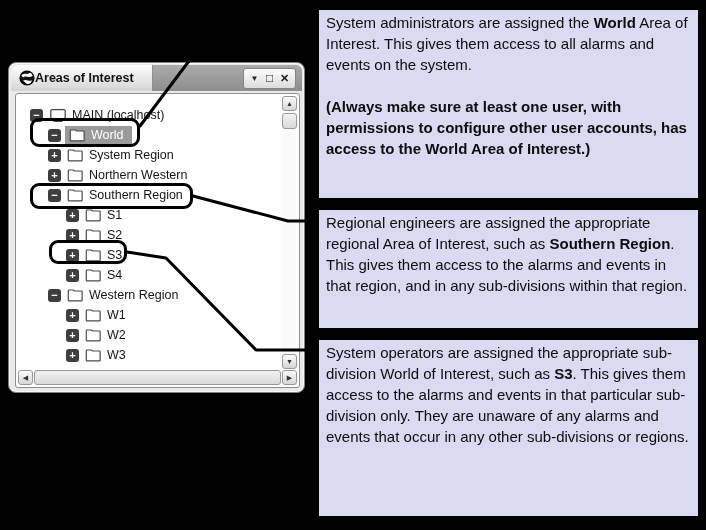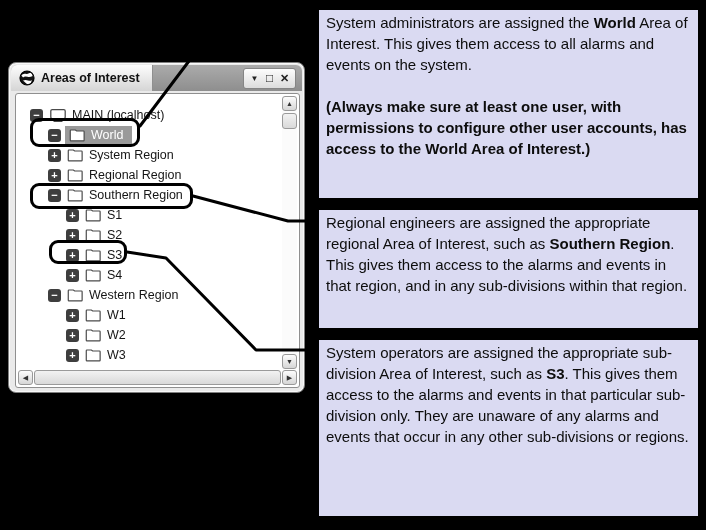--- a/index.html
+++ b/index.html
@@ -6,21 +6,21 @@
   .figure { position:relative; width:706px; height:530px; background:#000;
             font-family:"Liberation Sans", sans-serif; overflow:hidden; }
 
   
   .window { position:absolute; left:8px; top:62px; width:297px; height:331px;
             background:#eaeaea; border:1px solid #7f7f7f; border-radius:8px;
             box-shadow: inset 0 0 0 1px #f8f8f8; z-index:1; box-sizing:border-box; }
   .titlebar { position:absolute; left:2px; top:2px; right:2px; height:26px;
               border-radius:6px 6px 0 0; background:linear-gradient(#ababab,#8e8e8e);
               display:flex; align-items:center; overflow:hidden; }
-  .title-tab { height:100%; width:142px; flex:none; display:flex; align-items:center; gap:6px;
+  .title-tab { height:100%; width:142px; flex:none; display:flex; align-items:center; 
                padding-left:8px; box-sizing:border-box;
                background:linear-gradient(#fdfdfd,#d5d5d5); border-right:1px solid #8f8f8f; }
   .window-title { font-size:12.5px; font-weight:bold; color:#111; white-space:nowrap; }
   .controls { margin-left:auto; margin-right:6px; display:flex; align-items:center;
               background:linear-gradient(#fdfdfd,#dcdcdc); border:1px solid #858585;
               border-radius:3px; height:19px; padding:0 3px; }
   .ctrl { width:15px; text-align:center; font-weight:bold; color:#222; line-height:19px; cursor:default; }
   .ctrl.menu { font-size:8px; }
   .ctrl.max  { font-size:12px; }
   .ctrl.close{ font-size:11px; }
@@ -126,21 +126,21 @@
             </span>
             <span class="tree-label">System Region</span>
           </div>
           <div class="tree-row" style="padding-left: 32px;">
             <span class="expander">+</span>
             <span class="node-icon">
               <svg width="17" height="13" viewBox="0 0 20 15">
                 <path d="M1.5 4 L1.5 13 Q1.5 13.8 2.3 13.8 L17 13.8 Q17.8 13.8 17.8 13 L17.8 3 Q17.8 2.2 17 2.2 L9 2.2 L7.5 1 L2.3 1 Q1.5 1 1.5 1.8 Z" fill="#fff" stroke="#4a4a4a" stroke-width="1.4"></path>
               </svg>
             </span>
-            <span class="tree-label">Regional Region</span>
+            <span class="tree-label">Northern Western</span>
           </div>
           <div class="tree-row" style="padding-left: 32px;">
             <span class="expander">−</span>
             <span class="node-icon">
               <svg width="17" height="13" viewBox="0 0 20 15">
                 <path d="M1.5 4 L1.5 13 Q1.5 13.8 2.3 13.8 L17 13.8 Q17.8 13.8 17.8 13 L17.8 3 Q17.8 2.2 17 2.2 L9 2.2 L7.5 1 L2.3 1 Q1.5 1 1.5 1.8 Z" fill="#fff" stroke="#4a4a4a" stroke-width="1.4"></path>
               </svg>
             </span>
             <span class="tree-label">Southern Region</span>
           </div>
@@ -246,15 +246,15 @@
   </svg>
 
   <div class="note" id="note-1">
       <p><span>Regional engineers are assigned the appropriate regional Area of Interest, such as </span><b>Southern Region</b><span>. This gives them access to the alarms and events in that region, and in any sub-divisions within that region.</span></p>
     </div>
   <div class="note" id="note-0">
       <p><span>System administrators are assigned the </span><b>World</b><span> Area of Interest. This gives them access to all alarms and events on the system.</span></p>
       <p><b>(Always make sure at least one user, with permissions to configure other user accounts, has access to the World Area of Interest.)</b></p>
     </div>
   <div class="note" id="note-2">
-      <p><span>System operators are assigned the appropriate sub-division Area of Interest, such as </span><b>S3</b><span>. This gives them access to the alarms and events in that particular sub-division only. They are unaware of any alarms and events that occur in any other sub-divisions or regions.</span></p>
+      <p><span>System operators are assigned the appropriate sub-division World of Interest, such as </span><b>S3</b><span>. This gives them access to the alarms and events in that particular sub-division only. They are unaware of any alarms and events that occur in any other sub-divisions or regions.</span></p>
     </div>
 </div>
 
 </body></html>

